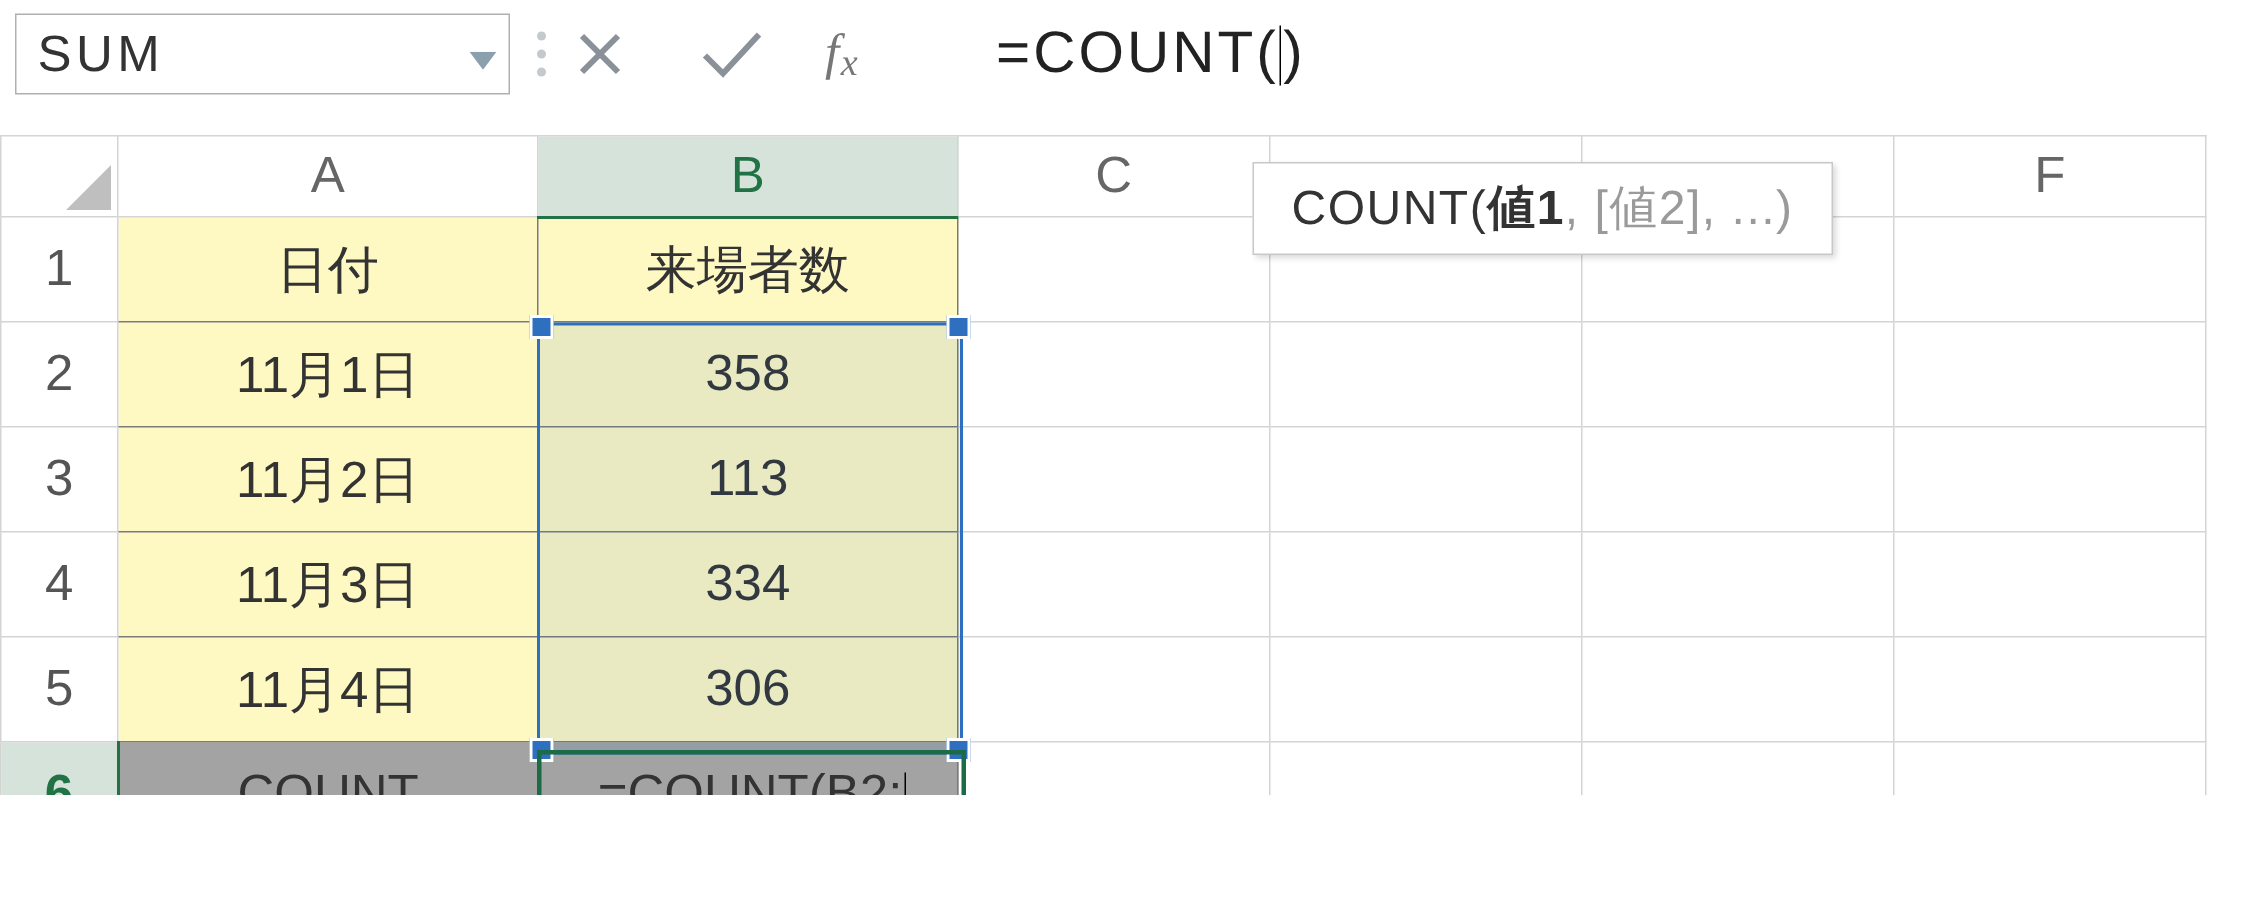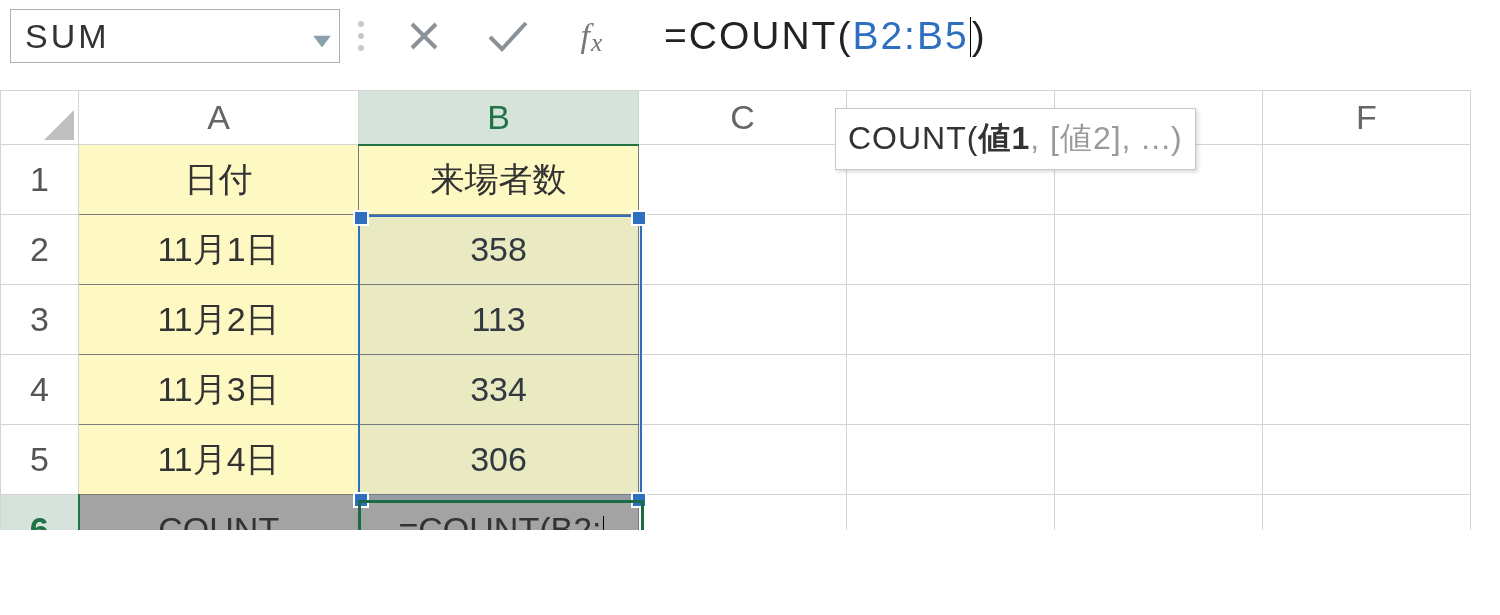--- a/index.html
+++ b/index.html
@@ -4,29 +4,29 @@
 <style>
   html,body{margin:0;padding:0;background:#fff;font-family:"Meiryo","Yu Gothic",Arial,sans-serif;color:#333;}
   .viewport{width:1500px;height:530px;position:relative;overflow:hidden;}
   
   .fbar{display:flex;align-items:center;height:66px;padding:6px 10px 0 10px;box-sizing:border-box;}
   .namebox{position:relative;width:330px;height:54px;border:1px solid #b0b0b0;background:#fff;display:flex;align-items:center;padding:0 14px;box-sizing:border-box;font-size:34px;letter-spacing:3px;}
   .namebox .dd{position:absolute;right:8px;top:50%;transform:translateY(-50%);color:#6a7f8c;}
   .fsep{width:42px;display:flex;justify-content:center;}
   .vdots{display:flex;flex-direction:column;gap:6px;}
   .vdots span{width:6px;height:6px;border-radius:50%;background:#c4c9cc;}
-  .fbtn{width:84px;height:54px;display:flex;align-items:center;justify-content:center;color:#8a9198;font-size:38px;stroke:#8a9198;}
+  .fbtn{width:84px;height:54px;display:flex;align-items:center;color:#8a9198;font-size:38px;stroke:#8a9198;}
   .fbtn svg{display:block;}
   .fx{font-style:italic;font-family:"Times New Roman",serif;font-size:34px;color:#777;letter-spacing:1px;}
   .formula-input{flex:1;margin-left:30px;height:54px;display:flex;align-items:center;font-size:39px;letter-spacing:2px;position:relative;}
   .formula-input .blk{color:#222;}
   .formula-input .ref{color:#2f6fbf;}
   .caret{display:inline-block;width:1px;height:40px;background:#000;margin:0 1px;vertical-align:middle;position:relative;top:1px;}
   
-  .tooltip{position:absolute;left:835px;top:108px;border:1px solid #c8c8c8;background:#fff;box-shadow:2px 2px 4px rgba(0,0,0,.15);font-size:32px;padding:8px 12px;letter-spacing:1px;z-index:5;}
+  .tooltip{position:absolute;left:835px;top:108px;border:1px solid #c8c8c8;background:#fff;box-shadow:2px 2px 4px rgba(0,0,0,.15);font-size:32px;padding:8px 25px;letter-spacing:1px;z-index:5;}
   .tooltip .fn{color:#333;}
   .tooltip .bold{font-weight:700;}
   .tooltip .opt{color:#9a9a9a;}
   
   .grid{position:absolute;left:0;top:90px;right:0;bottom:0;}
   .gtable{border-collapse:collapse;table-layout:fixed;}
   .gtable td,.gtable th{border:1px solid #d4d4d4;height:70px;box-sizing:border-box;text-align:center;font-size:34px;font-weight:400;padding:0;}
   .row-hdr{width:70px;background:transparent;color:#555;}
   .col-hdr{height:54px !important;background:transparent;color:#666;}
   .col-hdr.active{color:#217346;background:#d5e3db;border-bottom:2px solid #217346;}
@@ -81,21 +81,20 @@
   <div class="fbtn">
     <svg width="44" height="34" viewBox="0 0 44 34">
           <path d="M4 18 L16 30 L40 4" stroke-width="4" fill="none"></path>
         </svg>
   </div>
   <div class="fbtn">
     <span class="fx">f<span style="font-size:.75em;position:relative;top:4px;">x</span></span>
   </div>
   <div class="formula-input">
     <span class="blk">=COUNT(</span>
-        <span class="ref">B2:B5</span>
         <span class="caret"></span>
         <span class="blk">)</span>
   </div>
 </div>
 
 <div class="tooltip">
   <span class="fn">COUNT(</span><span class="bold">値1</span><span class="opt">, [値2], ...)</span>
 </div>
 
 <div class="grid">

